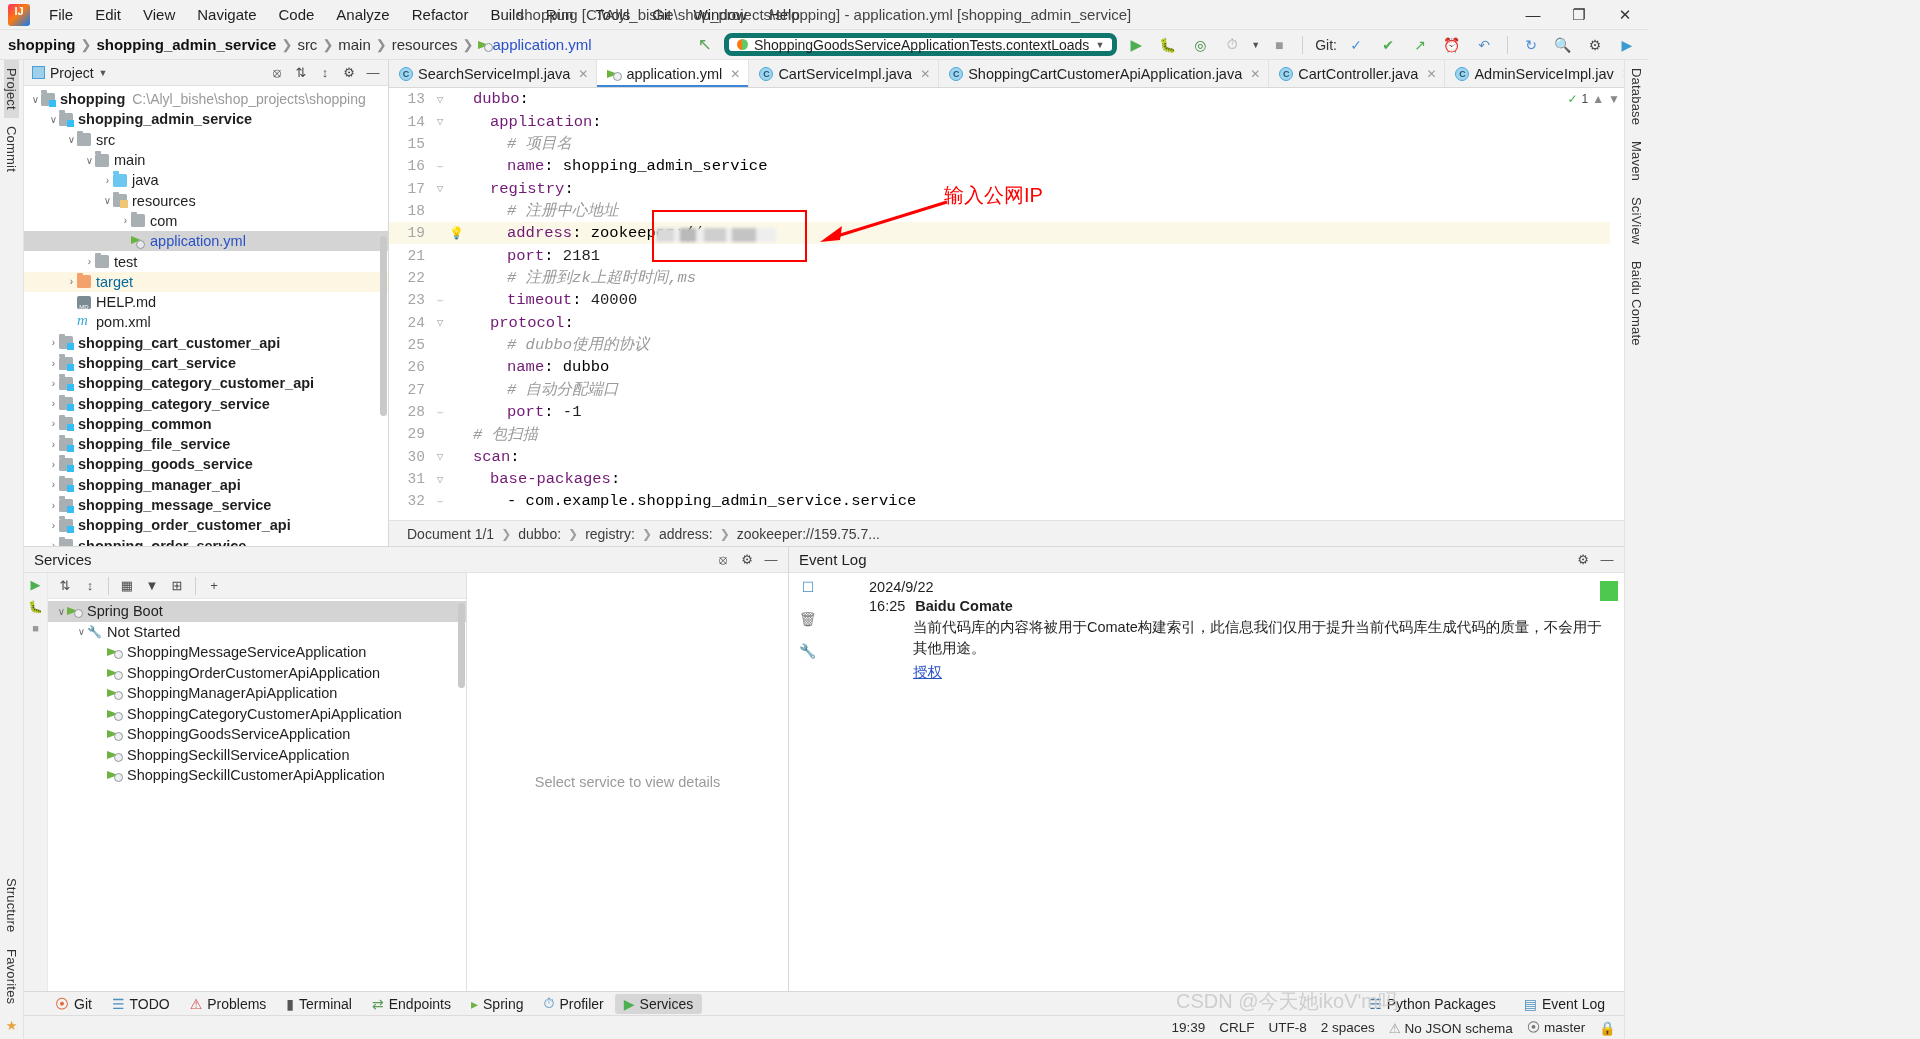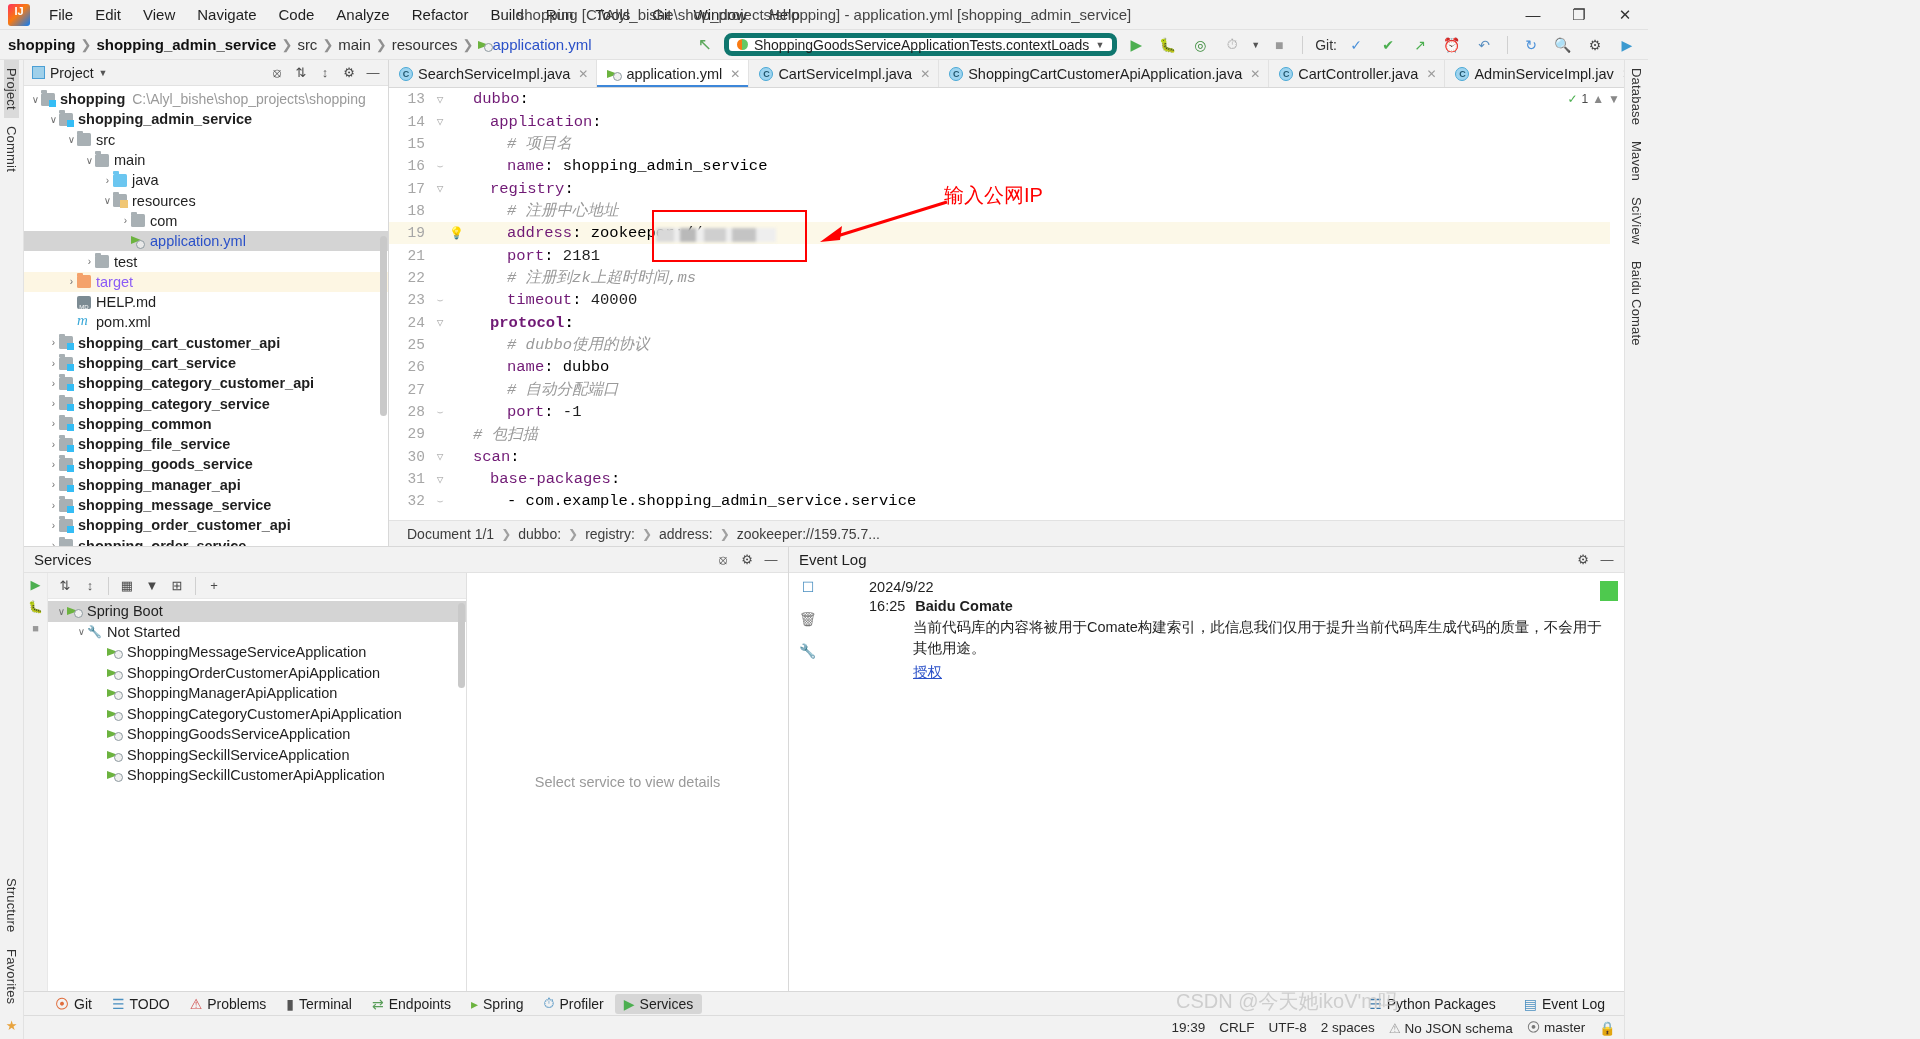--- a/index.html
+++ b/index.html
@@ -103,21 +103,21 @@
      font-style:italic;font-family:"Liberation Serif",serif;}
   .fico.yml{ background:none;}
   .fico.yml::before{content:"";position:absolute;left:0;top:1px;width:0;height:0;
      border-left:10px solid #6cb33f;border-top:4px solid transparent;border-bottom:4px solid transparent;}
   .fico.yml::after{content:"";position:absolute;right:0px;bottom:-1px;width:7px;height:7px;
      border:1.5px solid #8e9aa0;border-radius:50%;background:#e8e8e8;}
   .tlabel{ color:#1f1f1f; }
   .tlabel.b{ font-weight:bold; }
   .tlabel.link{ color:#2a50c8; }
   .tlabel.dim{ color:#9a9a9a; font-weight:normal; margin-left:7px; font-size:14px;}
-  .tlabel.tgtc{ color:#8b5cf6; }
+  .tlabel.tgtc{ color:#0369a1; }
   .vscroll{ position:absolute; right:1px; width:7px; background:#c9c9c9; border-radius:4px;}
 
   
   .editor{ flex:1 1 auto; display:flex; flex-direction:column; min-width:0; background:#fff;}
   .tabs{ height:28px; flex:0 0 28px; display:flex; align-items:stretch; background:#f2f2f2;
          border-bottom:1px solid #d8d8d8; overflow:hidden;}
   .tab{ display:flex;align-items:center; gap:5px; padding:0 8px 0 10px; font-size:14.5px;
         color:#1f1f1f; border-right:1px solid #e2e2e2; white-space:nowrap; position:relative;}
   .tab.active{ background:#fff; }
   .tab.active::after{content:"";position:absolute;left:0;right:0;bottom:0;height:2.5px;background:#3d87d9;}
@@ -553,21 +553,21 @@
                   </span>
                   <span class="bulb"></span>
                   <span class="codetext" style="padding-left: 44px;"><span class="k">timeout</span><span>: </span><span class="num">40000</span></span>
                 </div>
                 <div class="cline">
                   <span class="ln">24</span>
                   <span class="fold">
                     <span>▽</span>
                   </span>
                   <span class="bulb"></span>
-                  <span class="codetext" style="padding-left: 27px; font-weight: bold;"><span class="k">protocol</span><span>:</span></span>
+                  <span class="codetext" style="padding-left: 27px;"><span class="k">protocol</span><span>:</span></span>
                 </div>
                 <div class="cline">
                   <span class="ln">25</span>
                   <span class="fold"></span>
                   <span class="bulb"></span>
                   <span class="codetext" style="padding-left: 44px;"><span class="cmt"># dubbo使用的协议</span></span>
                 </div>
                 <div class="cline">
                   <span class="ln">26</span>
                   <span class="fold"></span>

